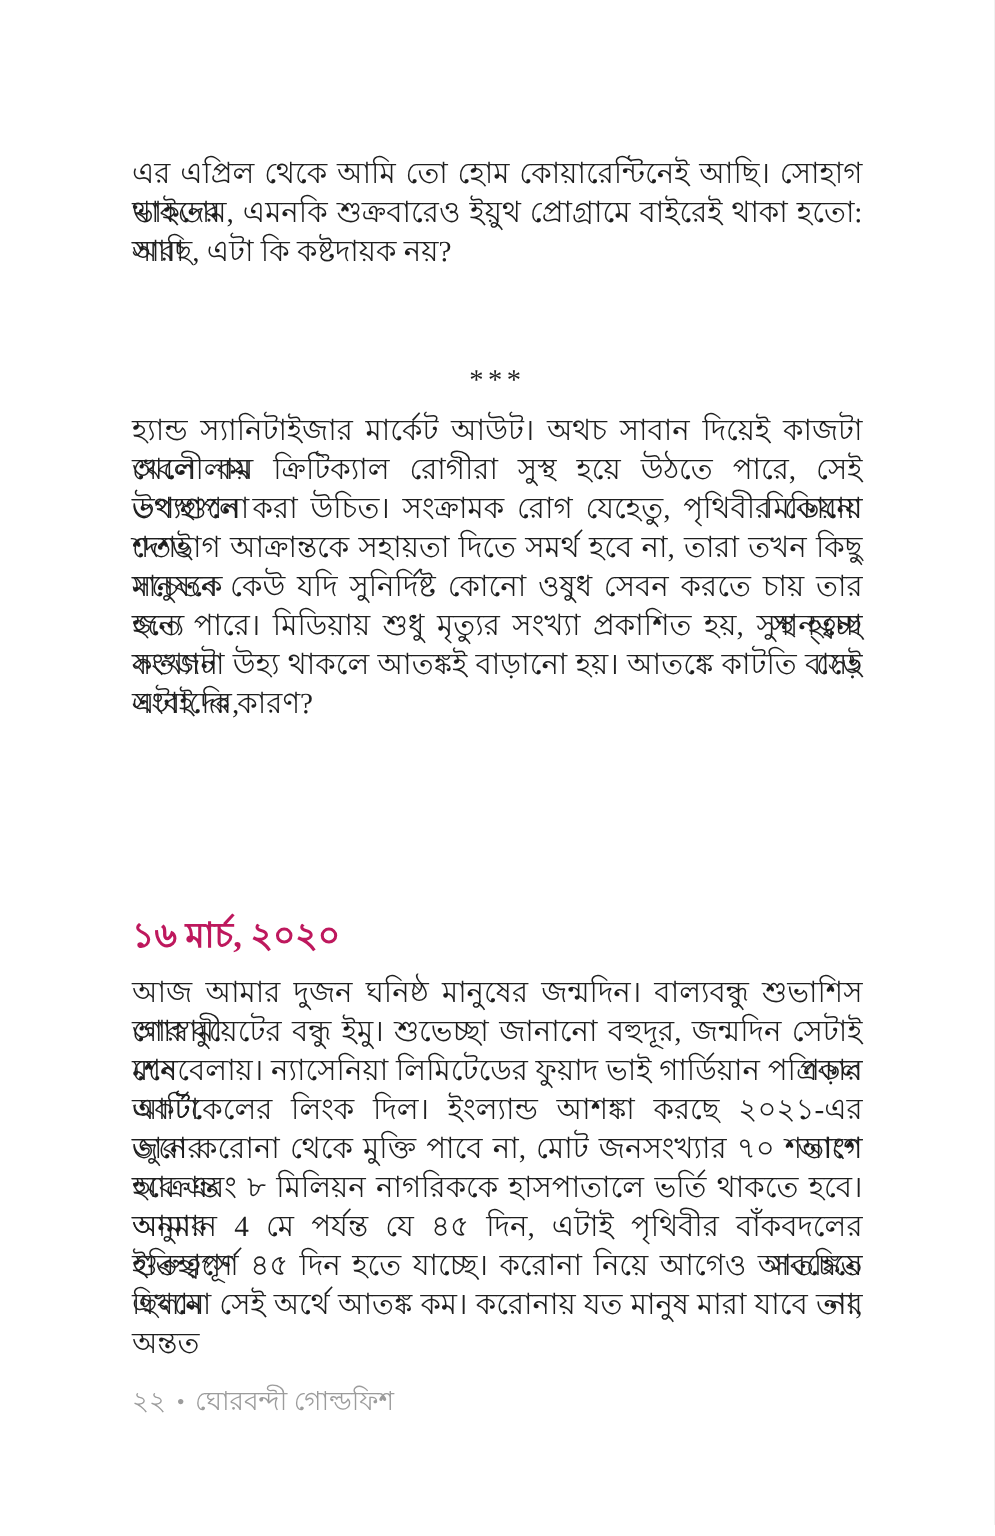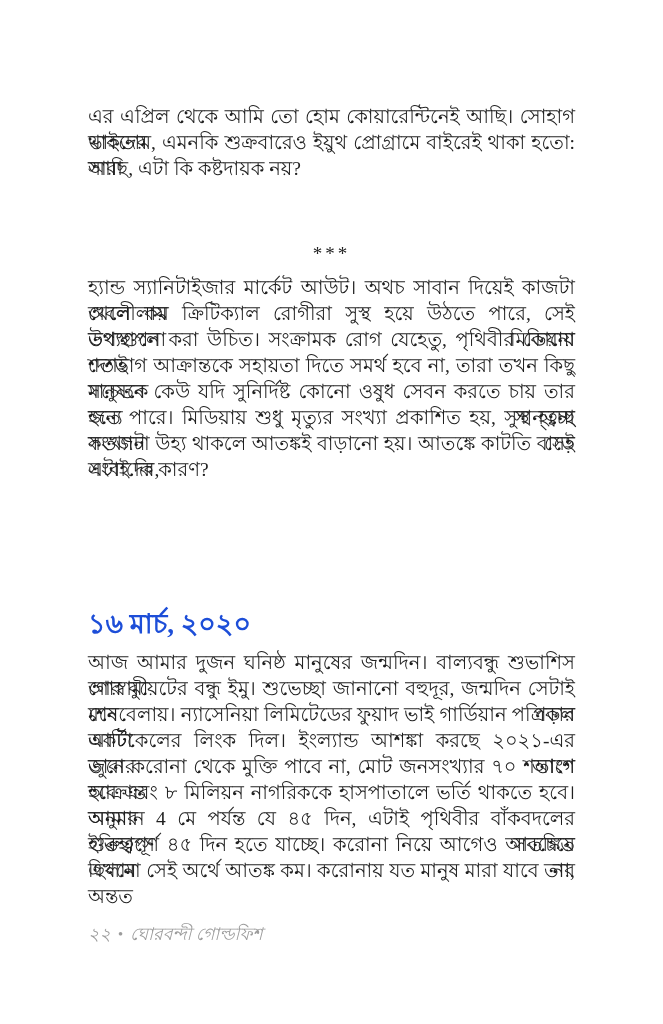--- a/index.html
+++ b/index.html
@@ -41,33 +41,32 @@
     text-align: center;
     font-size: 19px;
     letter-spacing: 3px;
     color: #1f1f1f;
   }
   .heading {
     position: absolute;
     left: 88px;
     top: 604px;
     margin: 0;
-    font-size: 27px;
+    font-size: 23px;
     font-weight: 700;
-    color: #1d4ed8;
+    color: #be185d;
     line-height: 40px;
   }
   .footer {
     position: absolute;
     left: 88px;
     top: 921px;
     font-size: 17.5px;
     color: #9c9c9c;
     line-height: 26px;
-    font-style: italic;
   }
   .footer .sep-dot {
     display: inline-block;
     margin: 0 7px;
     font-size: 15px;
     vertical-align: 1px;
   }
   #p1 { top: 104px; }
   #p2 { top: 275px; }
   #p3 { top: 650px; }

